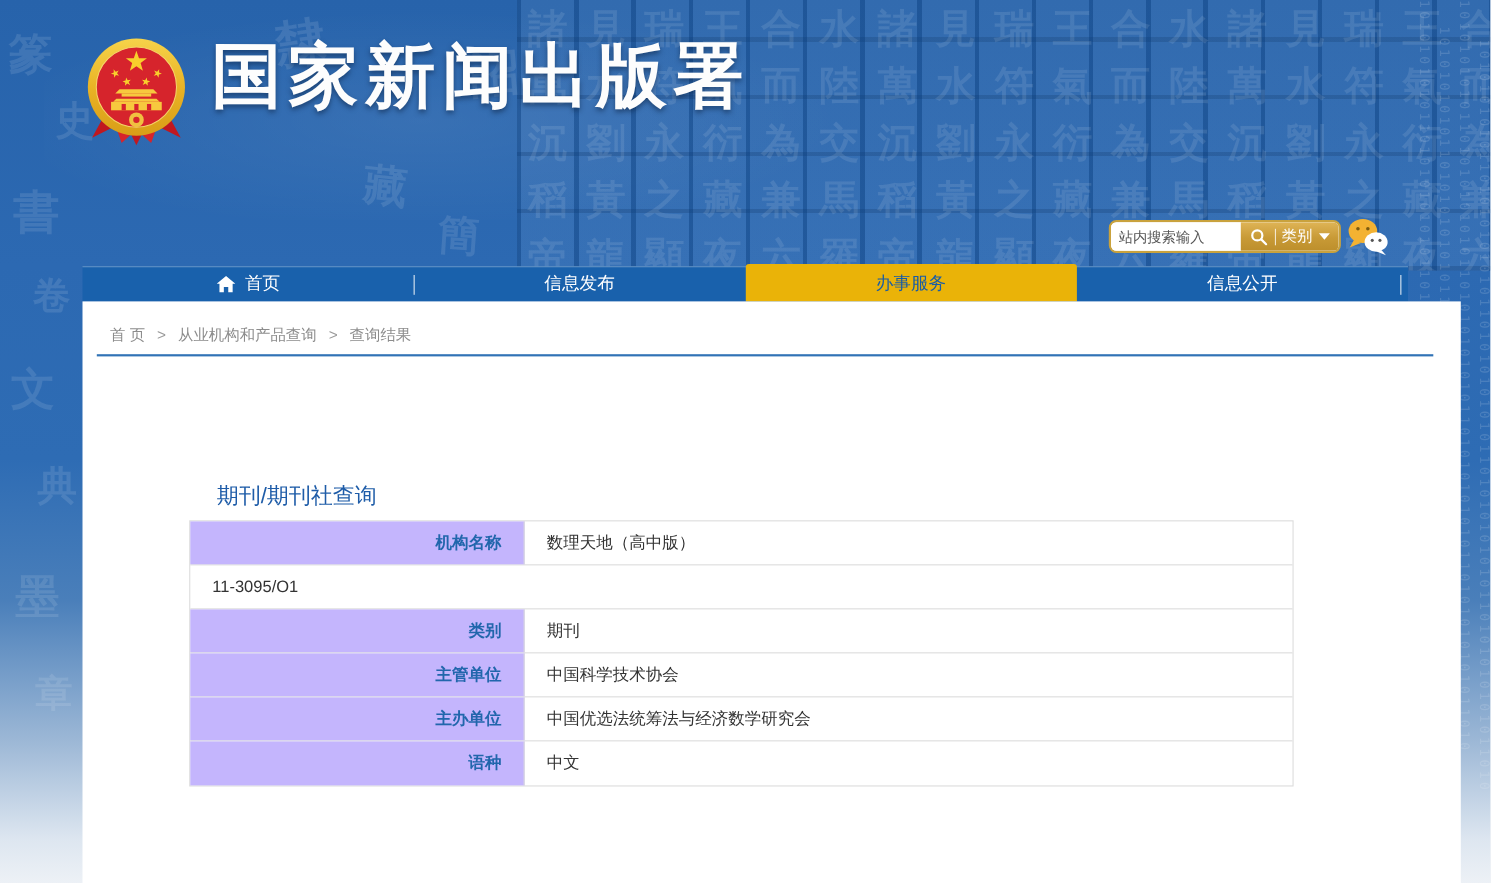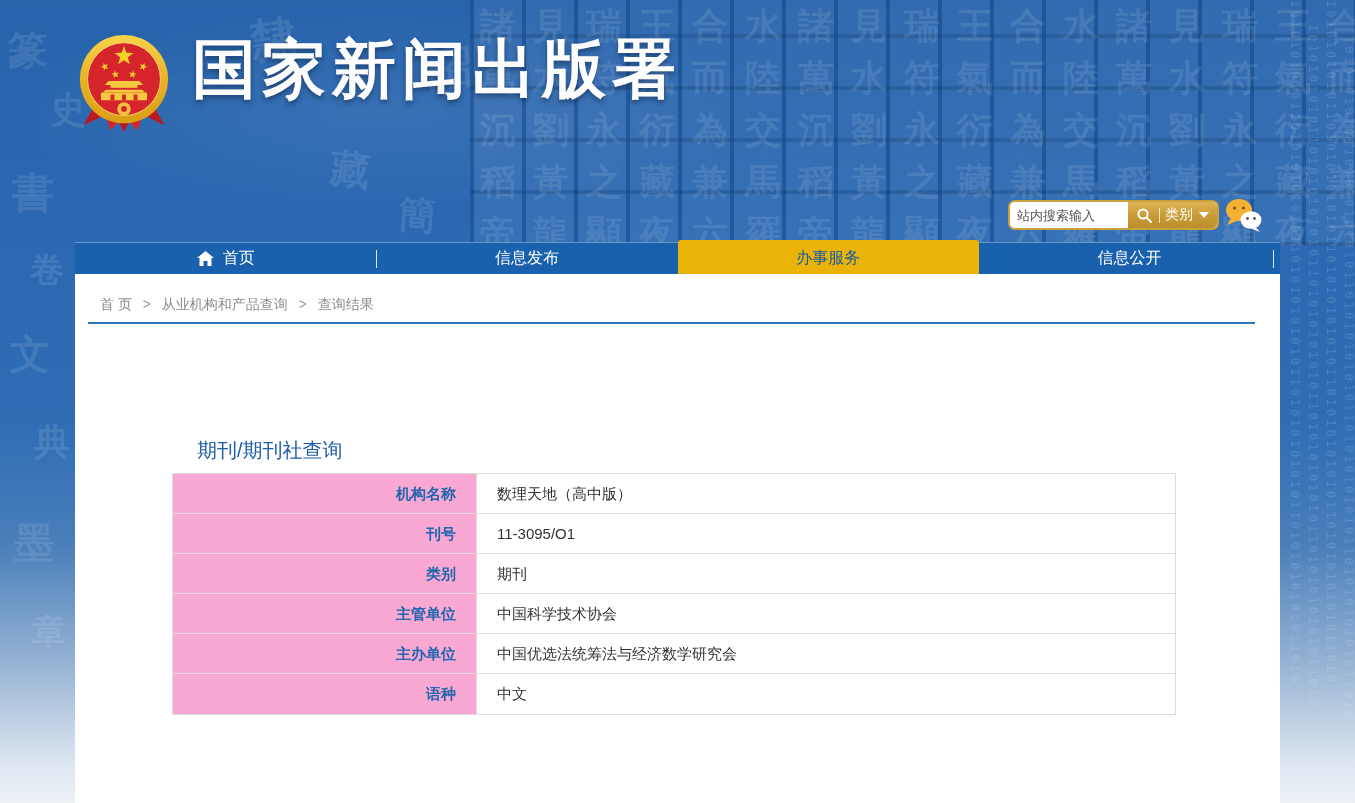--- a/index.html
+++ b/index.html
@@ -50,31 +50,31 @@
   
   .nav{position:absolute;left:75px;top:242px;width:1205px;height:32px;z-index:2;
     background:#1961ac;border-top:1px solid rgba(255,255,255,0.35);display:flex;box-sizing:border-box;text-align:center;}
   .nav-item{flex:1;display:flex;align-items:center;justify-content:center;gap:9px;
     color:#fff;font-size:16px;cursor:pointer;position:relative;}
   .nav-item.active{background:#eab308;color:#1a5da5;margin-top:-3px;padding-top:3px;
     border-radius:3px 3px 0 0;}
   .nav-divider{position:absolute;top:7px;width:1px;height:18px;background:rgba(255,255,255,0.85);z-index:3;}
   .home-glyph{display:inline-block;}
   
-  .content{position:absolute;left:75px;top:274px;width:1205px;height:529px;z-index:2;background:#fff;}
+  .content{position:absolute;left:75px;top:274px;width:1205px;height:529px;z-index:2;background:#fff;padding-left:48px;}
   .breadcrumb{position:absolute;top:22px;left:25px;font-size:14px;color:#8c8c8c;}
   .crumb{color:#8c8c8c;cursor:pointer;}
   .crumb.current{cursor:default;}
   .crumb-sep{margin:0 7px;color:#9a9a9a;}
   .rule{position:absolute;top:48px;left:13px;right:25px;height:2px;background:#3173b6;}
   .main-title{position:absolute;top:146px;left:122px;font-size:20px;font-weight:normal;color:#1e5ca8;}
   .qtable{position:absolute;top:199px;left:97px;width:1004px;border:1px solid #dcdcdc;box-sizing:border-box;}
   .qrow{display:flex;height:40px;line-height:39px;border-bottom:1px solid #dcdcdc;box-sizing:border-box;}
   .qrow:last-child{border-bottom:none;}
-  .qlabel{width:304px;box-sizing:border-box;background:#f9a8d4;border-right:1px solid #dcdcdc;
+  .qlabel{width:304px;box-sizing:border-box;background:#c4b5fd;border-right:1px solid #dcdcdc;
     text-align:right;padding-right:20px;font-size:15px;font-weight:bold;color:#2166ac;}
   .qvalue{flex:1;padding-left:20px;font-size:15px;color:#333;}
 </style>
 </head>
 <body>
 
 <div class="stage">
 
   <div class="header-glow"></div>
   <div class="tiles">
@@ -205,21 +205,20 @@
     <div class="rule"></div>
 
     <h2 class="main-title">期刊/期刊社查询</h2>
 
     <div class="qtable">
       <div class="qrow">
         <div class="qlabel">机构名称</div>
         <div class="qvalue">数理天地（高中版）</div>
       </div>
       <div class="qrow">
-        <div class="qlabel">刊号</div>
         <div class="qvalue">11-3095/O1</div>
       </div>
       <div class="qrow">
         <div class="qlabel">类别</div>
         <div class="qvalue">期刊</div>
       </div>
       <div class="qrow">
         <div class="qlabel">主管单位</div>
         <div class="qvalue">中国科学技术协会</div>
       </div>

